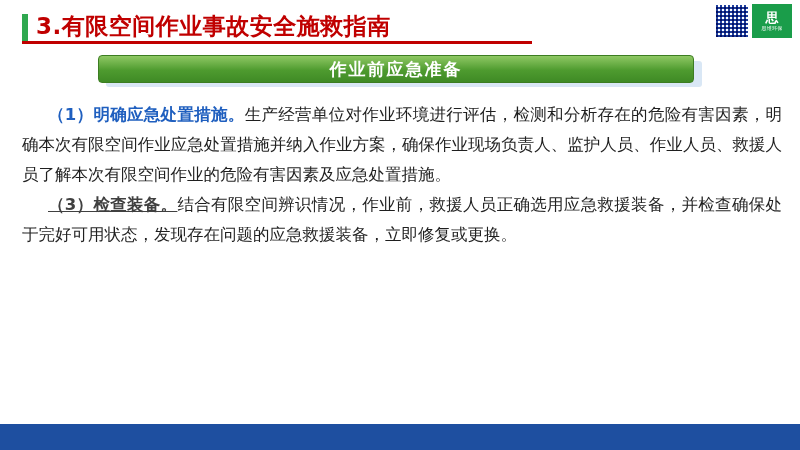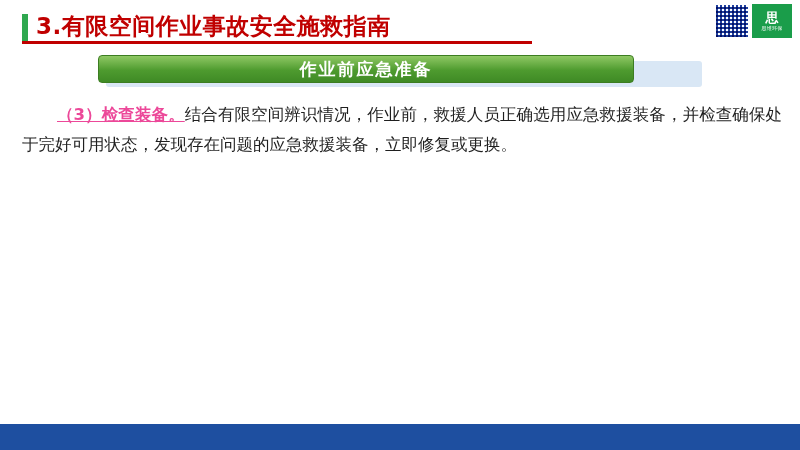--- a/index.html
+++ b/index.html
@@ -94,21 +94,21 @@
   .banner-shadow {
     position: absolute;
     left: 8px; top: 6px;
     width: 596px; height: 26px;
     background: #d9e7f5;
     border-radius: 3px;
   }
   .banner {
     position: absolute;
     left: 0; top: 0;
-    width: 536px; height: 28px;
+    width: 596px; height: 28px;
     background: linear-gradient(180deg, #8fc864 0%, #4e9b2f 55%, #3f8a25 100%);
     border: 1px solid #3c7d22;
     border-radius: 4px;
     display: flex;
     align-items: center;
     justify-content: center;
   }
   .banner-text {
     color: #ffffff;
     font-size: 17px;
@@ -130,24 +130,23 @@
     text-align: justify;
     text-indent: 0;
     font-family: "DejaVu Sans", "Liberation Sans", sans-serif;
   }
   p.para.indent { text-indent: 26px; }
   .lead {
     color: #1f5fbf;
     font-weight: bold;
   }
   .lead-u {
-    color: #ec4899;
+    color: #404040;
     font-weight: bold;
     text-decoration: underline;
-    margin-left: 9px;
   }
 
   
   .footer {
     position: absolute;
     left: 0; bottom: 0;
     width: 800px; height: 26px;
     background: #1e4fa0;
     display: flex;
     align-items: center;
@@ -184,20 +183,23 @@
 
   <div class="banner-wrap">
     <div class="banner-shadow"></div>
     <div class="banner">
       <span class="banner-text">作业前应急准备</span>
     </div>
   </div>
 
   <div class="body">
     <p class="para indent">
+      <span class="lead">（1）明确应急处置措施。</span><span>生产经营单位对作业环境进行评估，检测和分析存在的危险有害因素，明确本次有限空间作业应急处置措施并纳入作业方案，确保作业现场负责人、监护人员、作业人员、救援人员了解本次有限空间作业的危险有害因素及应急处置措施。</span>
+    </p>
+    <p class="para indent">
       <span class="lead-u">（3）检查装备。</span><span>结合有限空间辨识情况，作业前，救援人员正确选用应急救援装备，并检查确保处于完好可用状态，发现存在问题的应急救援装备，立即修复或更换。</span>
     </p>
   </div>
 
   <div class="footer">
     <span class="footer-text">思家爱国</span>
     <span class="footer-text">监护人员</span>
   </div>
 
 </div>

